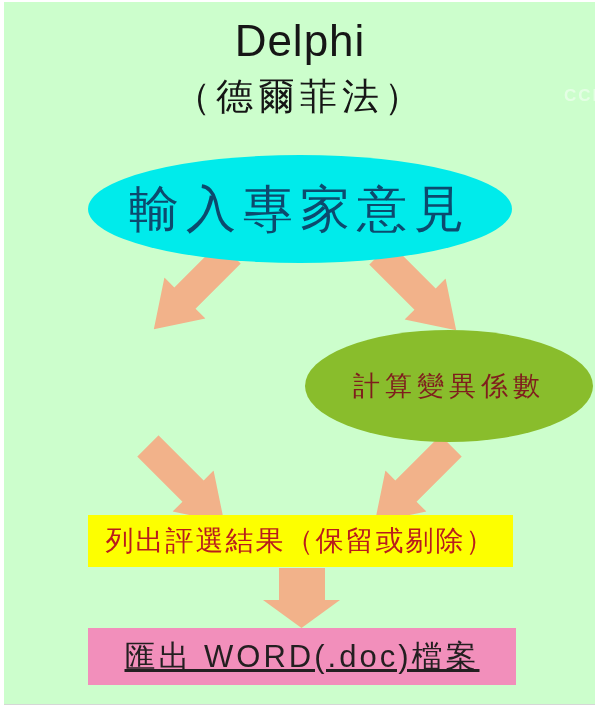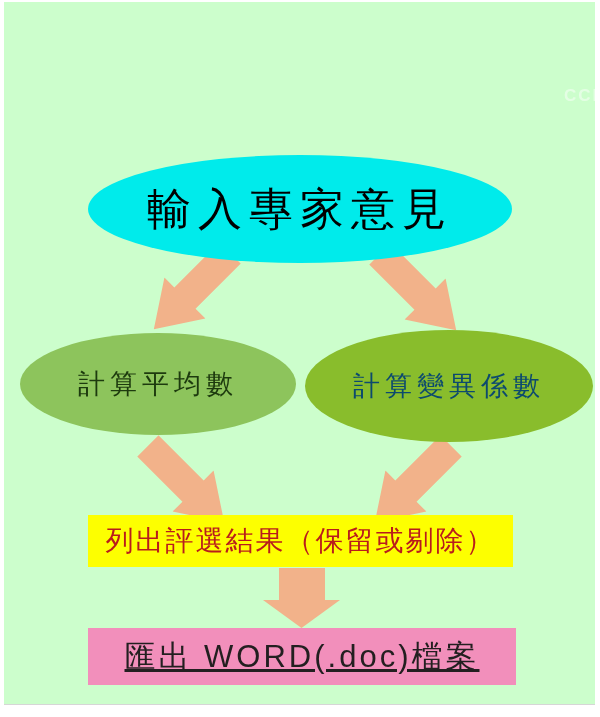--- a/index.html
+++ b/index.html
@@ -56,37 +56,37 @@
     display: flex;
     align-items: center;
     justify-content: center;
     text-align: center;
     z-index: 2;
   }
   .ellipse { border-radius: 50%; }
   .node-input {
     left: 88px; top: 155px; width: 424px; height: 108px;
     background: var(--cyan, #00ebeb);
-    font-size: 44px;
+    font-size: 50px;
     letter-spacing: 7px;
-    color: #000000;
+    color: #0c4a6e;
   }
   .node-mean {
     left: 20px; top: 333px; width: 276px; height: 102px;
     background: var(--green-light, #8dc45c);
     font-size: 27px;
     letter-spacing: 5px;
     color: #1d3a0e;
   }
   .node-cv {
     left: 305px; top: 330px; width: 288px; height: 112px;
     background: var(--green-dark, #89bd2c);
     font-size: 27px;
     letter-spacing: 5px;
-    color: #0c4a6e;
+    color: #7f1d1d;
   }
   .node-results {
     left: 88px; top: 515px; width: 425px; height: 52px;
     background: var(--yellow, #fdff00);
     font-size: 28px;
     letter-spacing: 2px;
     color: #b91c1c;
   }
   .node-export {
     left: 88px; top: 628px; width: 428px; height: 57px;
@@ -108,29 +108,28 @@
   .arrow-3 { left: 157px; top: 430px; transform: rotate(-45deg); }
   .arrow-4 { left: 384px; top: 430px; transform: rotate(45deg); }
   .arrow-5 { left: 263px; top: 568px; }
 </style>
 </head>
 <body>
 
 <div class="stage">
   <div class="canvas"></div>
 
+  <div class="title">Delphi</div>
+  <div class="subtitle">（德爾菲法）</div>
   <div class="watermark">CCE</div>
 
   <div class="node ellipse node-input">
     <span>輸入專家意見</span>
   </div>
 
-  <div class="node ellipse node-mean">
-    <span>計算平均數</span>
-  </div>
 
   <div class="node ellipse node-cv">
     <span>計算變異係數</span>
   </div>
 
   <div class="node node-results">
     <span>列出評選結果（保留或剔除）</span>
   </div>
 
   <div class="node node-export">

